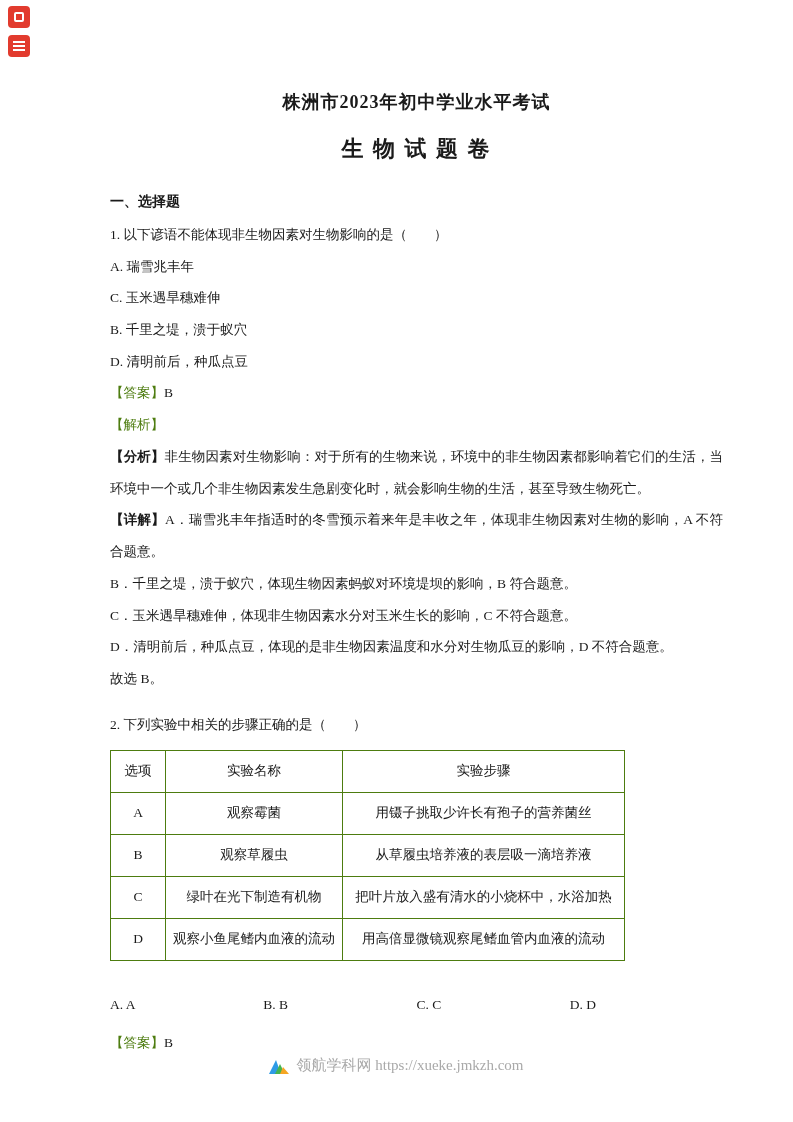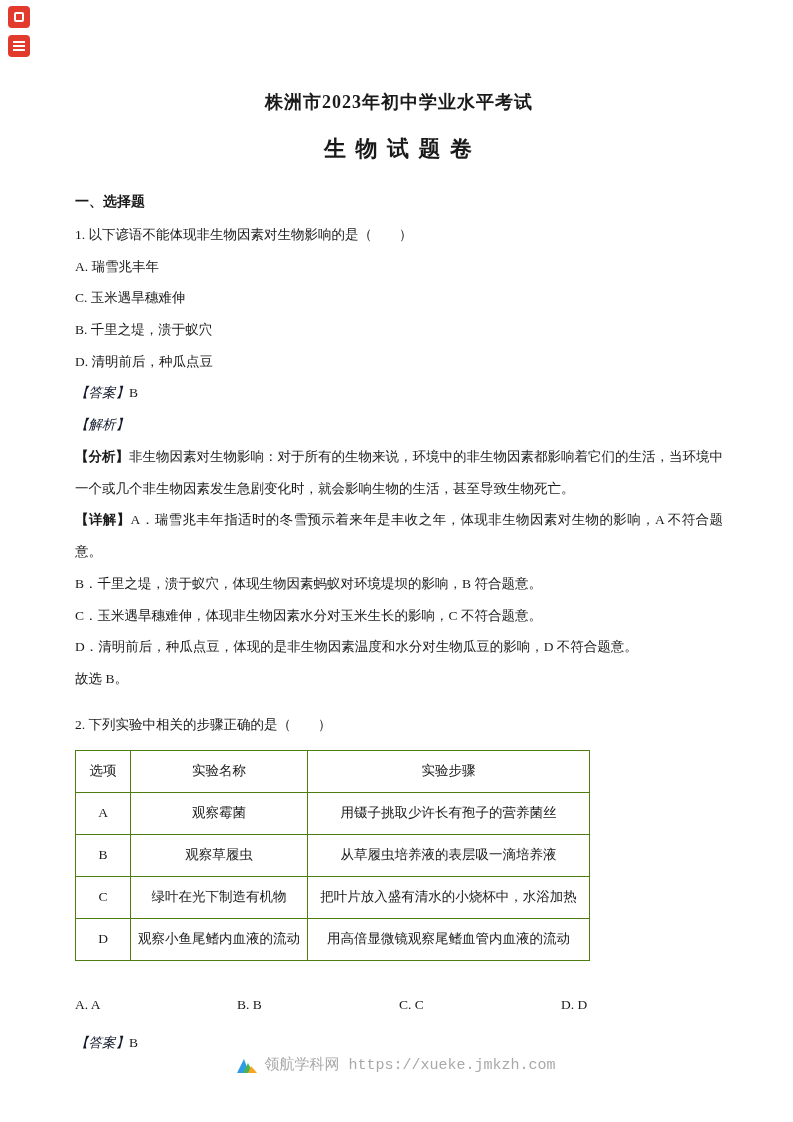--- a/index.html
+++ b/index.html
@@ -4,39 +4,39 @@
 <style>
   * { margin:0; padding:0; box-sizing:border-box; }
   html,body { width:793px; height:1122px; }
   body {
     background:#ffffff;
     font-family:"Liberation Serif","DejaVu Serif",serif;
     color:#1a1a1a;
     position:relative;
     overflow:hidden;
   }
-  .page { padding:90px 70px 0 75px; position:relative; width:793px; height:1122px; }
+  .page { padding:90px 70px 0 110px; position:relative; width:793px; height:1122px; }
 
   
   .corner-icons { position:absolute; top:6px; left:8px; display:flex; flex-direction:column; gap:7px; }
   .corner-icon {
     width:22px; height:22px; background:#e23b2e; border-radius:4px;
     display:flex; align-items:center; justify-content:center; cursor:pointer;
   }
   .corner-icon .glyph-frame { width:10px; height:10px; border:2px solid #fff; border-radius:2px; }
   .corner-icon .glyph-lines { width:12px; height:10px;
     background:linear-gradient(#fff 0 2px, transparent 2px 4px, #fff 4px 6px, transparent 6px 8px, #fff 8px 10px); }
 
   h1.title { text-align:center; font-size:18px; font-weight:700; letter-spacing:1px; }
   h2.subtitle { text-align:center; font-size:22px; font-weight:700; margin-top:20px; letter-spacing:2px; }
 
   .content { margin-top:22px; font-size:13.5px; line-height:2.35; }
   .content p { text-align:justify; }
   .section-heading { font-weight:700; font-size:14px; }
-  .blue { color:#0f172a;font-style:italic; }
+  .blue { color:#4d7c0f; }
   .bold { font-weight:700; }
 
   .q2-stem { margin-top:14px; }
 
   table.exp-table {
     border-collapse:collapse; margin:10px 0 0 0; font-size:13.5px; table-layout:fixed;
   }
   table.exp-table td, table.exp-table th {
     border:1px solid #4d7c0f; text-align:center; vertical-align:middle;
     padding:11px 6px; font-weight:400; line-height:1.4;
@@ -44,21 +44,21 @@
   .col-opt { width:55px; } .col-name { width:177px; } .col-step { width:282px; }
 
   .choices { display:flex; margin-top:28px; font-size:13.5px; }
   .choices span { width:25%; text-align:left; }
 
   .answer-line2 { margin-top:6px; font-size:13.5px; }
 
   .footer {
     position:absolute; bottom:44px; left:0; width:793px;
     text-align:center; color:#a9a9a9; font-size:15px;
-    font-family:Liberation Mono, monospace;
+    font-family:Liberation Serif, serif;
   }
   .footer-inner { display:inline-flex; align-items:center; gap:7px; }
   .footer svg { display:block; }
 </style>
 </head>
 <body>
 
 <div class="page">
 
   <div class="corner-icons">

